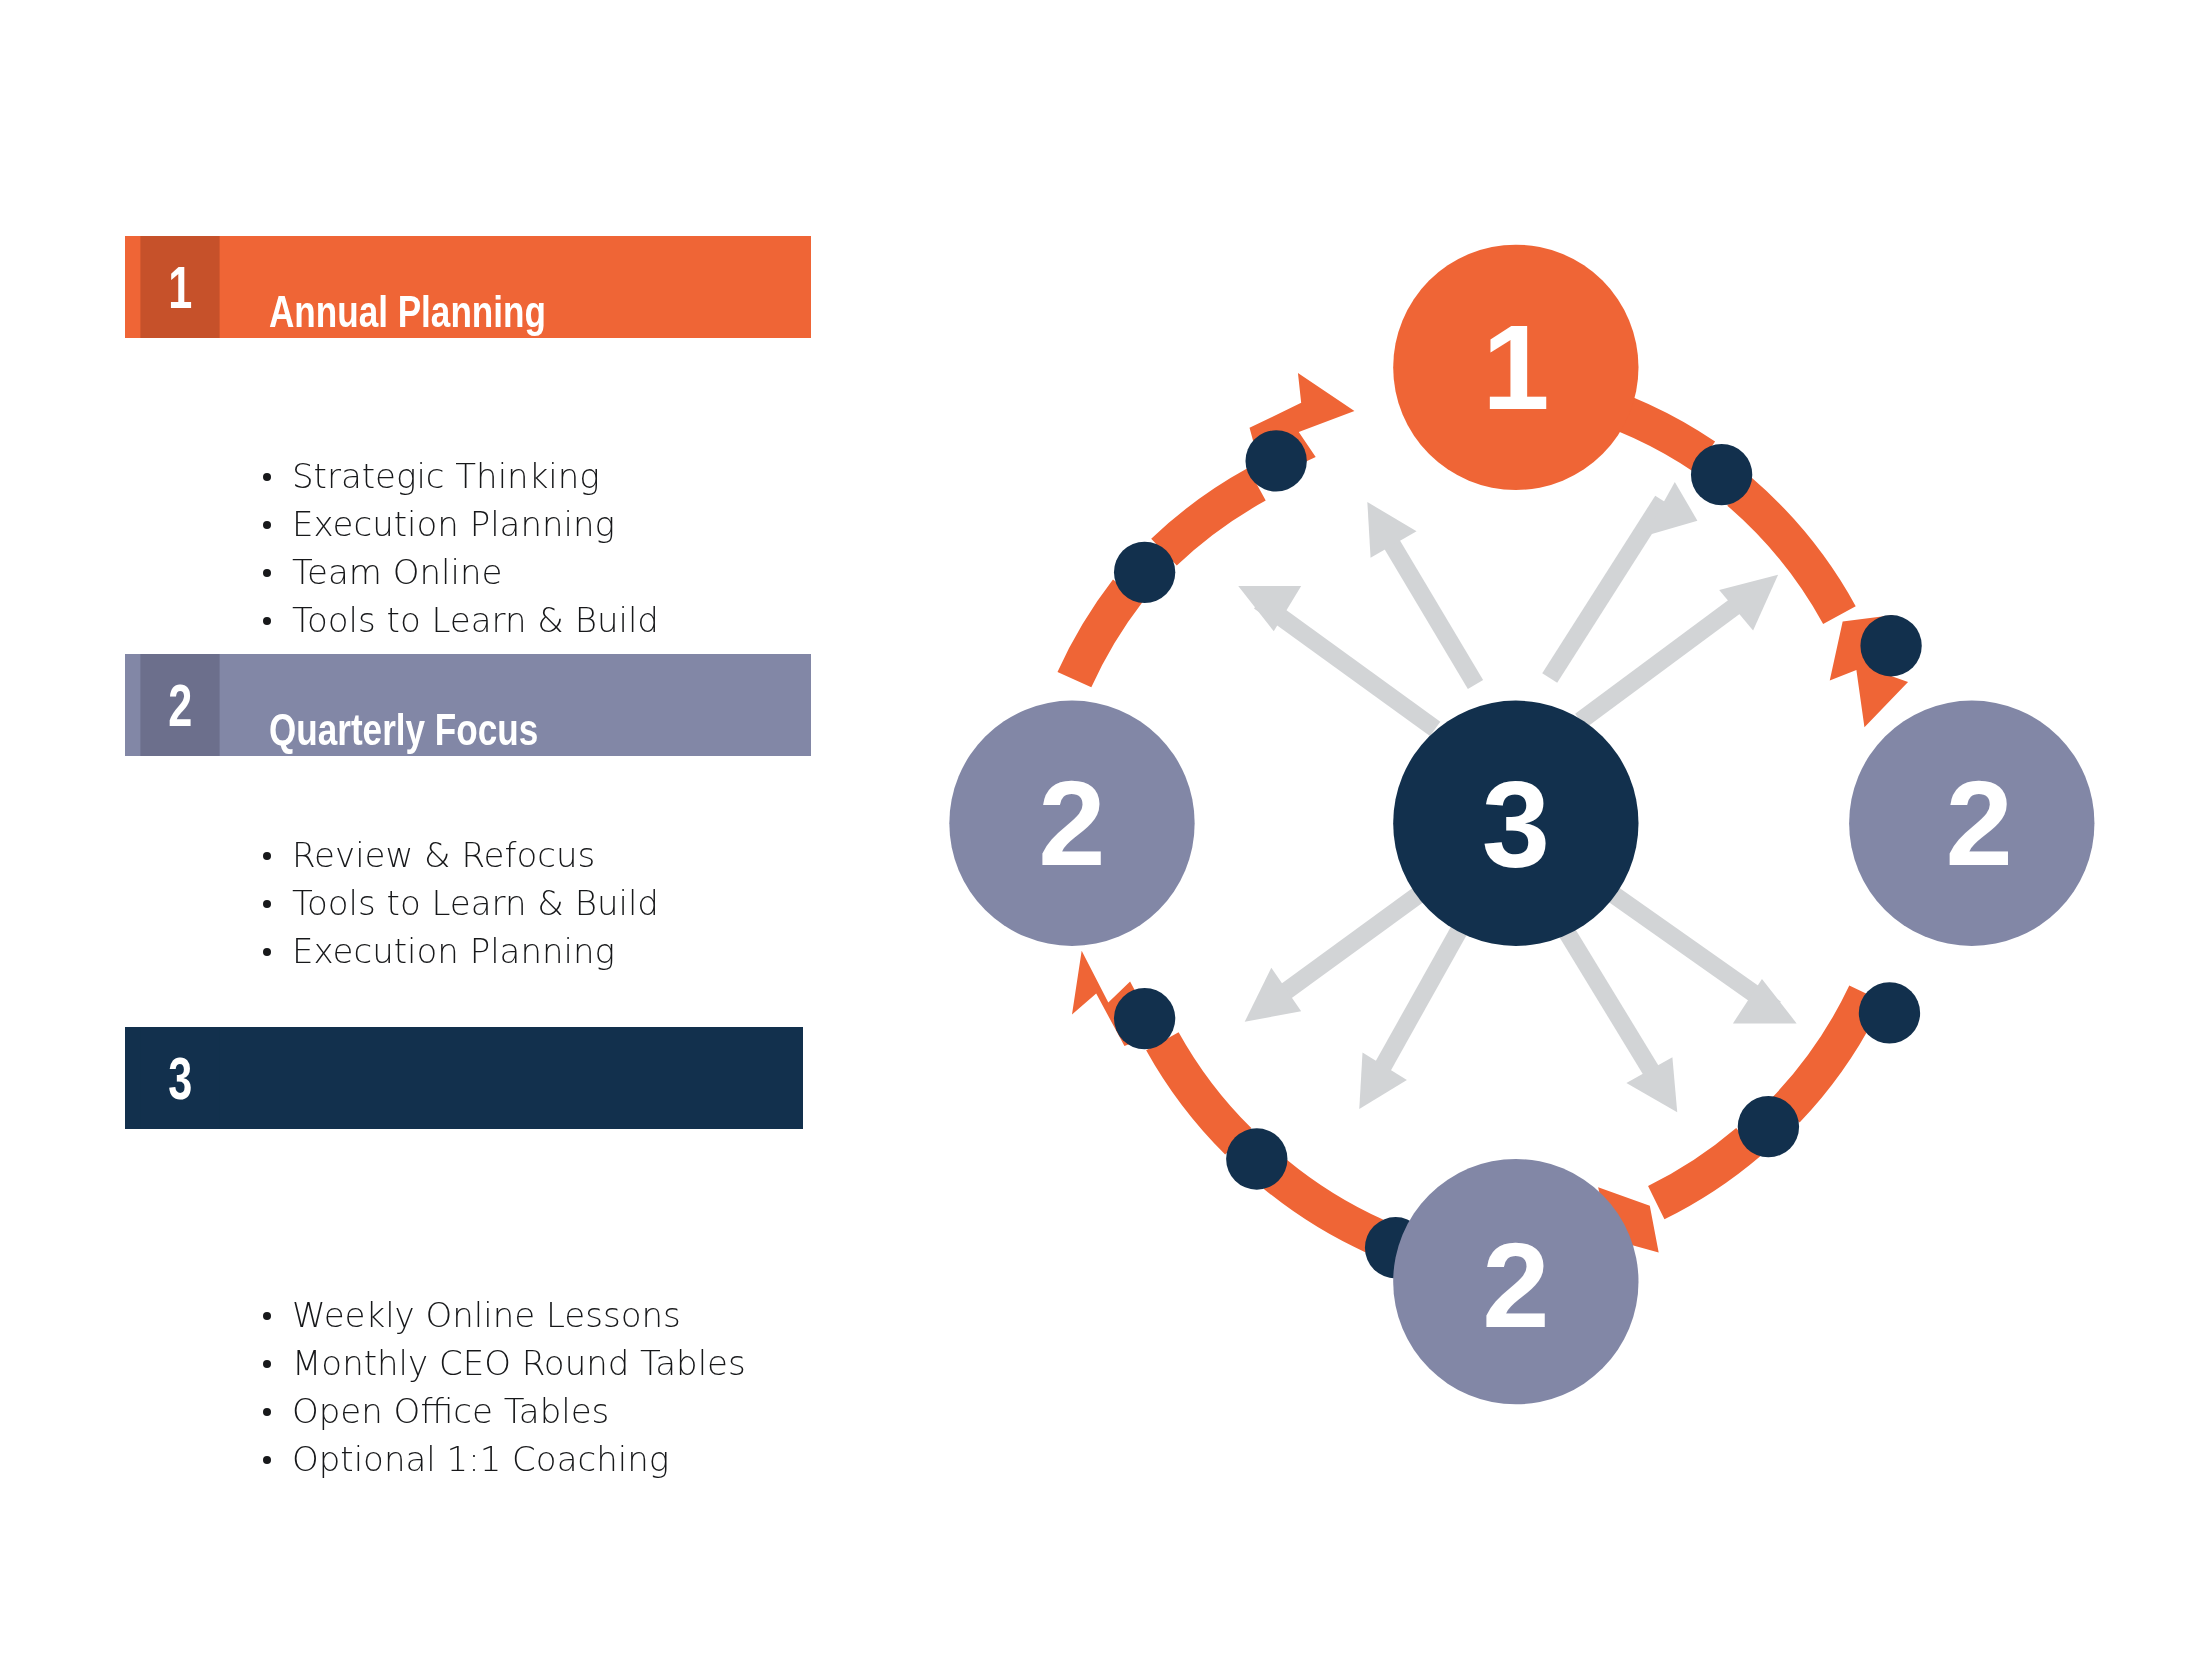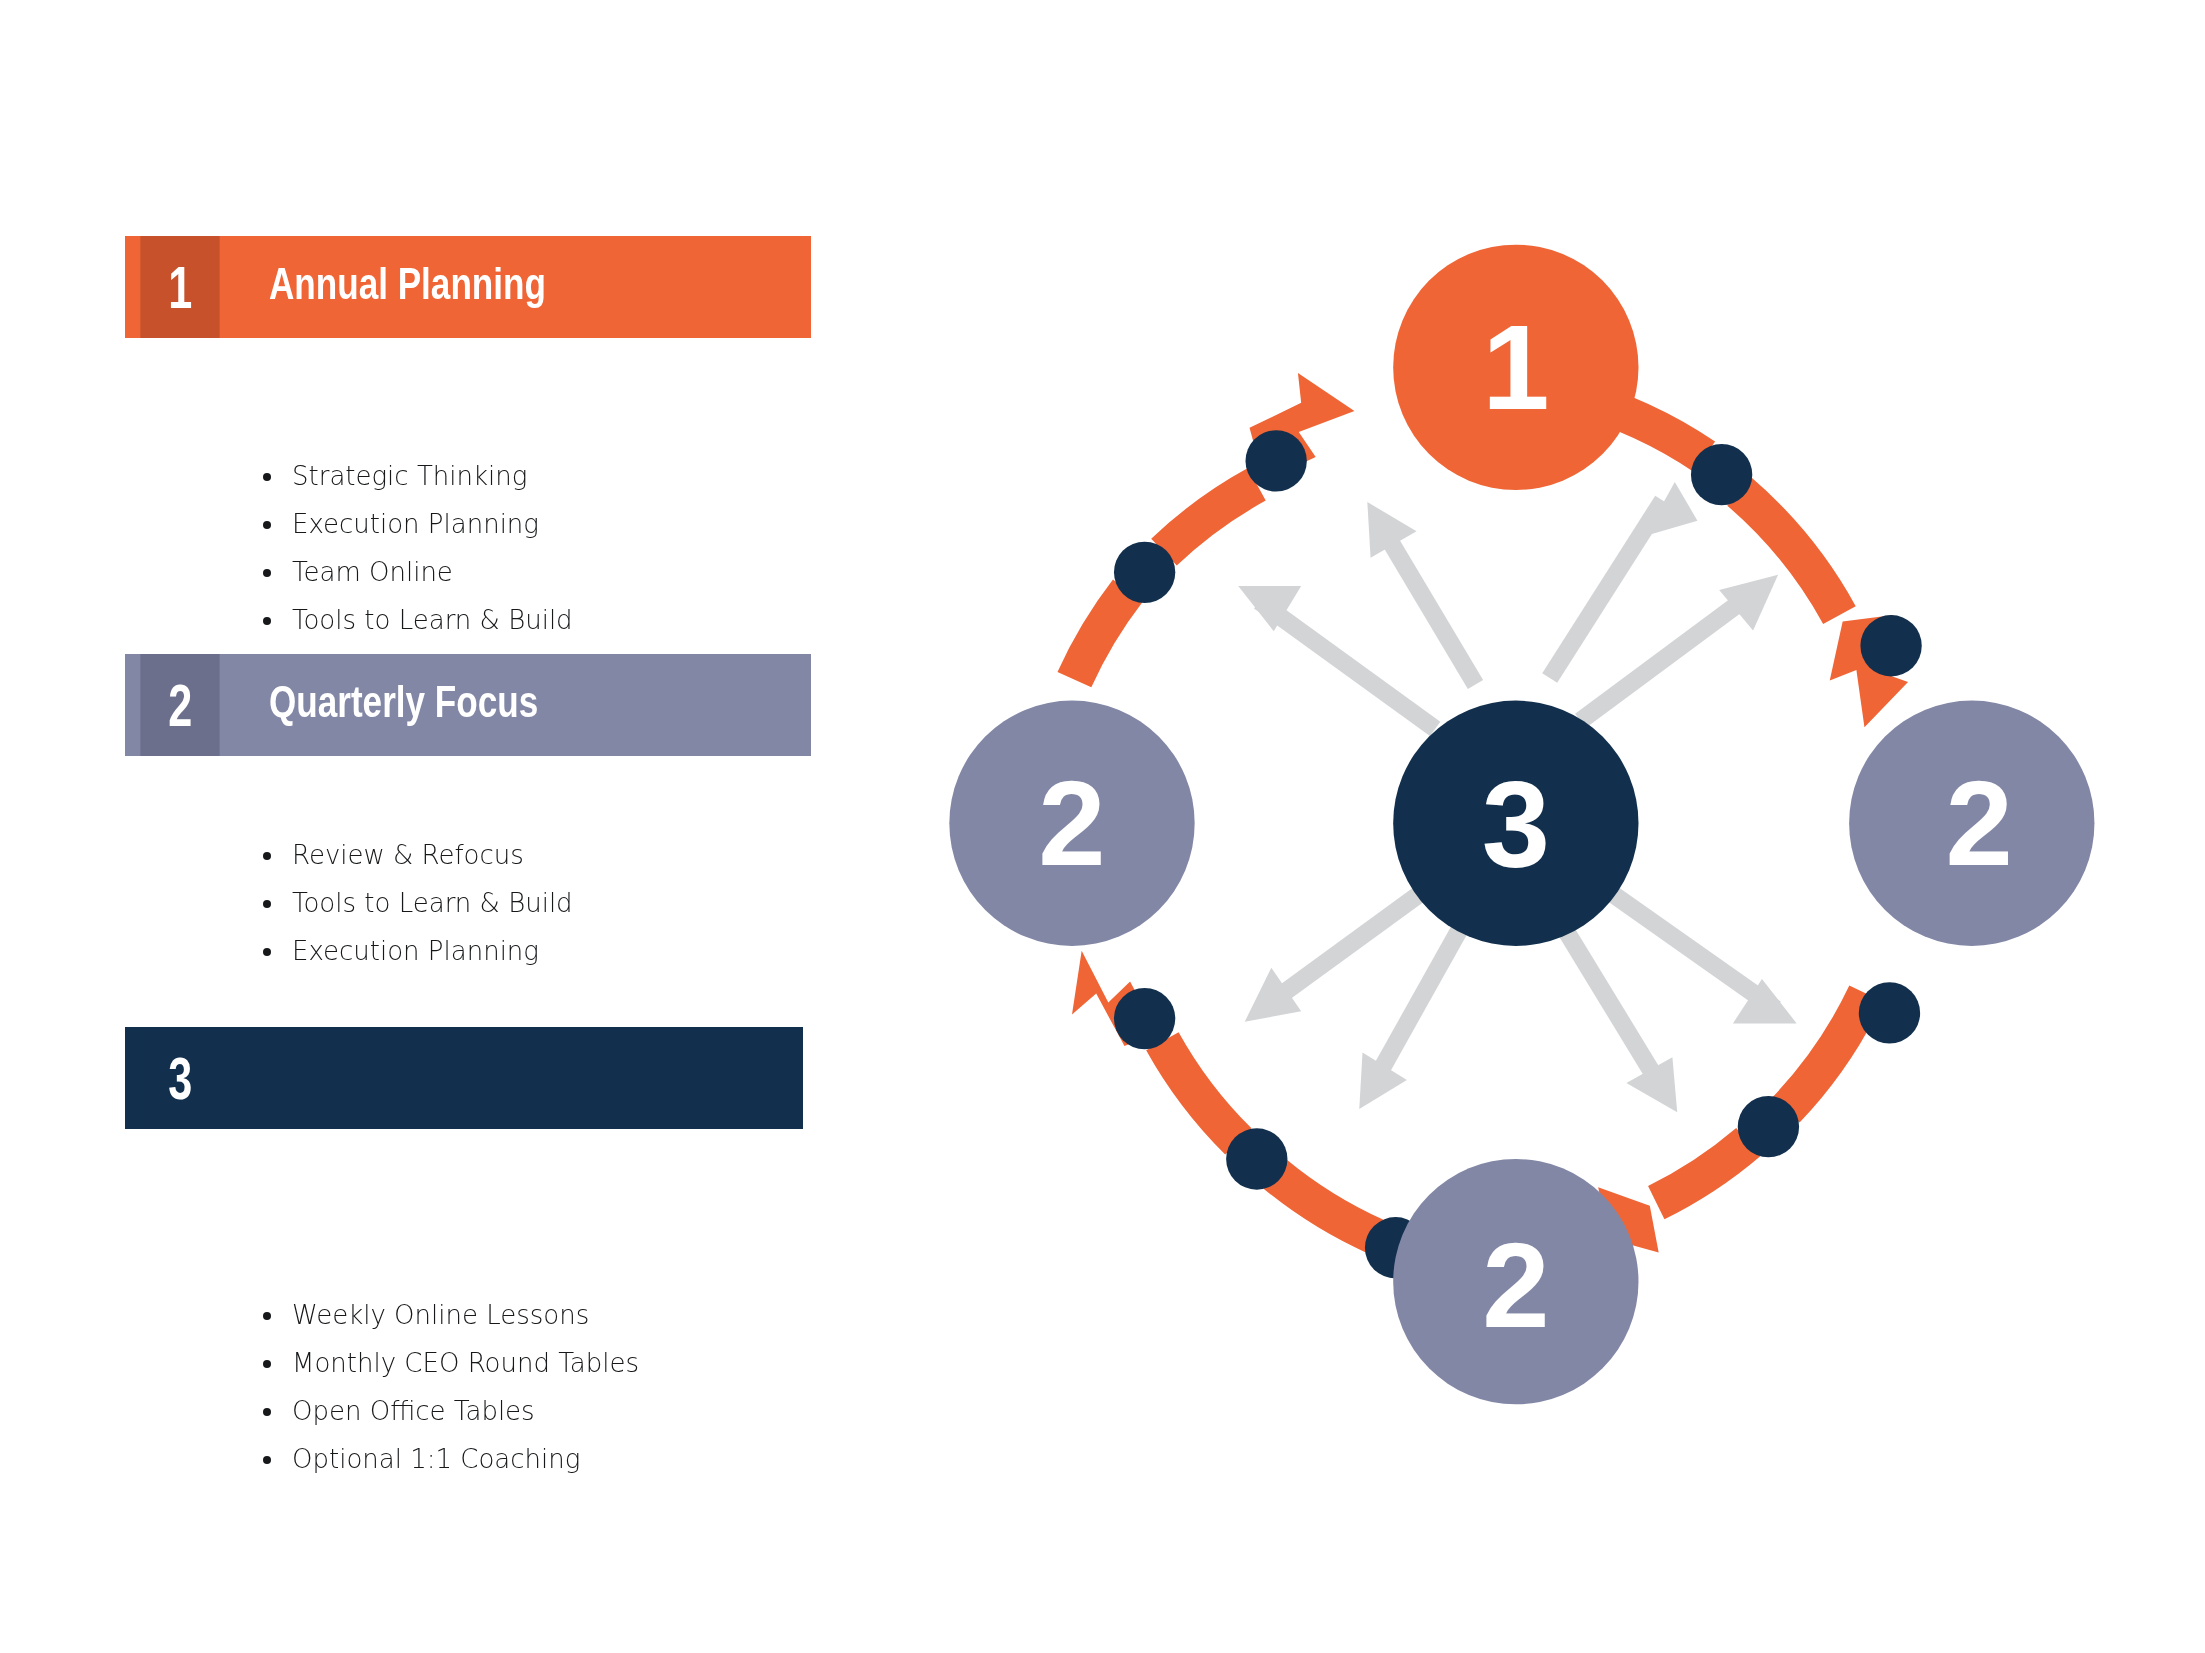--- a/index.html
+++ b/index.html
@@ -43,21 +43,21 @@
     color: #ffffff;
     font-size: 60px;
     font-weight: 700;
     font-family: "Liberation Sans Narrow", "Liberation Sans", sans-serif;
     letter-spacing: -0.8px;
     transform: scaleX(0.72);
   }
   .bar-title {
     flex: 1 1 auto;
     display: flex;
-    align-items: flex-start;
+    align-items: flex-end;
     padding-left: 34px;
     color: #ffffff;
     font-size: 45px;
     font-weight: 700;
     font-family: "Liberation Sans Narrow", "Liberation Sans", sans-serif;
     letter-spacing: 0px;
     white-space: nowrap;
     margin-top: 22px;
   }
   .bar-title span { display: inline-block; transform: scaleX(0.78); transform-origin: left center; }
@@ -72,21 +72,21 @@
 
   .bullet-list {
     list-style: none;
     margin: 0;
     padding: 0;
     position: absolute;
     left: 258px;
   }
   .bullet-list li {
     position: relative;
-    font-size: 26px;
+    font-size: 34px;
     line-height: 48px;
     color: #17181a;
     padding-left: 34px;
     white-space: nowrap;
     font-family: "DejaVu Sans", sans-serif;
     font-weight: 300;
   }
   .bullet-list li::before {
     content: "";
     position: absolute;

